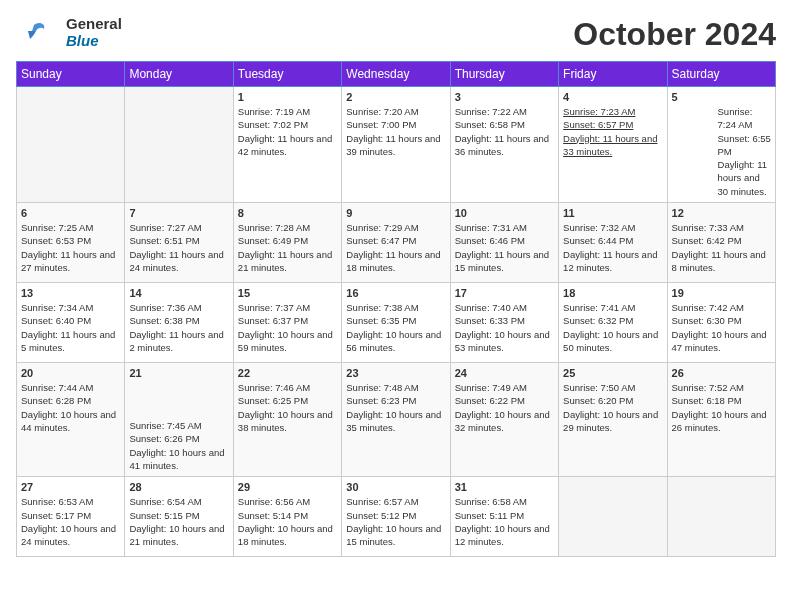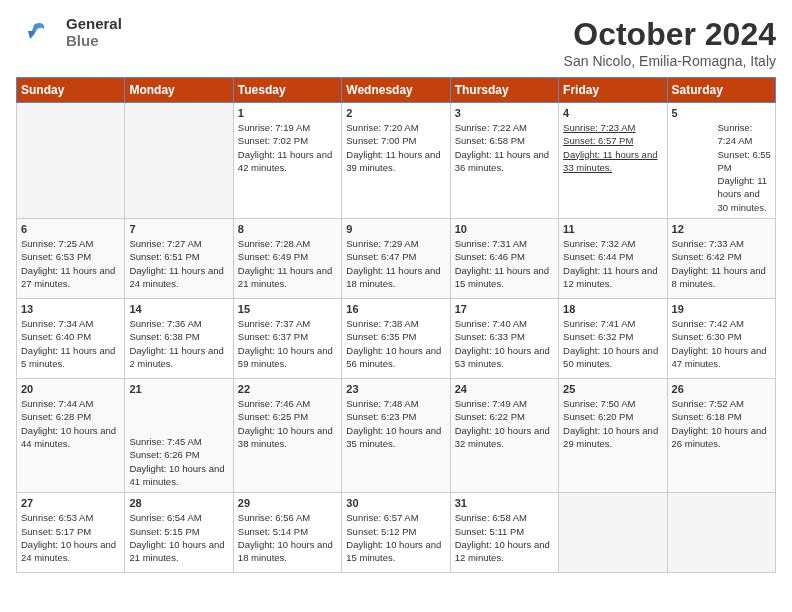--- a/index.html
+++ b/index.html
@@ -33,24 +33,24 @@
     .calendar-subtitle {
       font-size: 14px;
       color: #555;
     }
     table {
       width: 100%;
       border-collapse: collapse;
       table-layout: fixed;
     }
     thead tr th {
-      background-color: #c2410c;
+      background-color: #6d28d9;
       color: #fff;
       font-size: 12px;
-      font-weight: bold;
+      font-weight: normal;
       padding: 5px 4px;
       text-align: left;
       border: 1px solid #5a85d4;
     }
     tbody tr td {
       border: 1px solid #ccc;
       vertical-align: top;
       padding: 4px 4px;
       font-size: 10px;
       color: #333;
@@ -80,28 +80,27 @@
 <div class="header">
   <div class="logo">
   <div style="display:flex;flex-direction:column;align-items:flex-start;">
     <div style="display:flex;align-items:center;gap:2px;">
       <svg width="32" height="32" viewBox="0 0 32 32">
         <path d="M18 8 C22 4, 30 6, 28 12 C26 10, 22 10, 20 14 L16 14 Z" fill="#4a90d9"></path>
         <path d="M16 14 L20 14 C18 18, 16 20, 14 22 L12 14 Z" fill="#3a7ac4"></path>
       </svg>
       <div style="line-height:1.1;margin-left:16px;">
         <div style="font-size:15px;font-weight:bold;color:#333;">General</div>
-        <div style="font-size:15px;font-weight:bold;color:#737373;">Blue</div>
+        <div style="font-size:15px;font-weight:bold;color:#0369a1;font-style:italic;">Blue</div>
       </div>
     </div>
   </div>
 </div>
   <div class="title-area">
     <div class="calendar-title">October 2024</div>
-    <div class="calendar-subtitle">San Nicolo, Emilia-Romagna, Italy</div>
   </div>
 </div>
 
 <table>
   <thead>
     <tr>
     <th>Sunday</th>
         <th>Monday</th>
         <th>Tuesday</th>
         <th>Wednesday</th>

